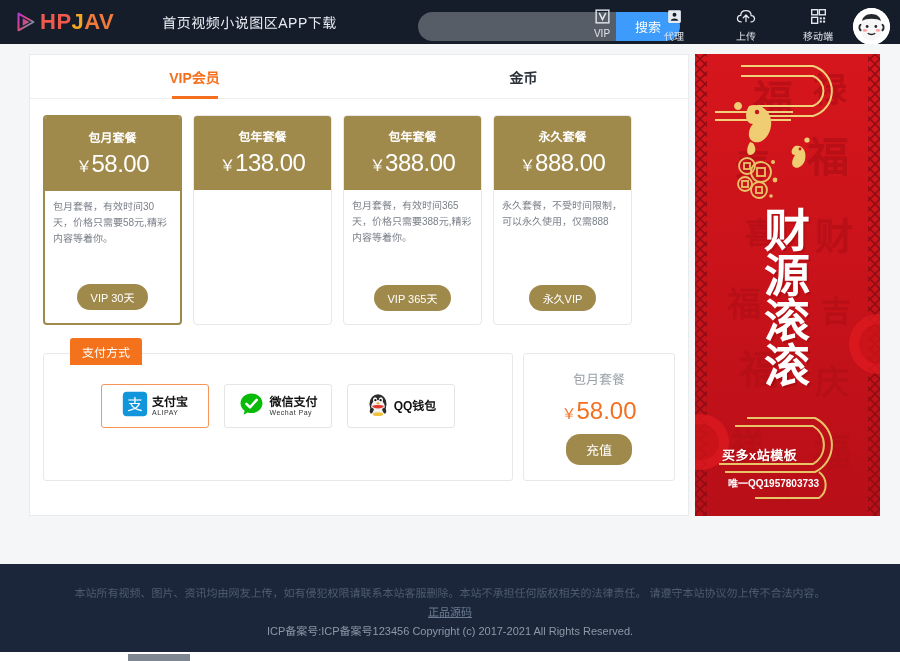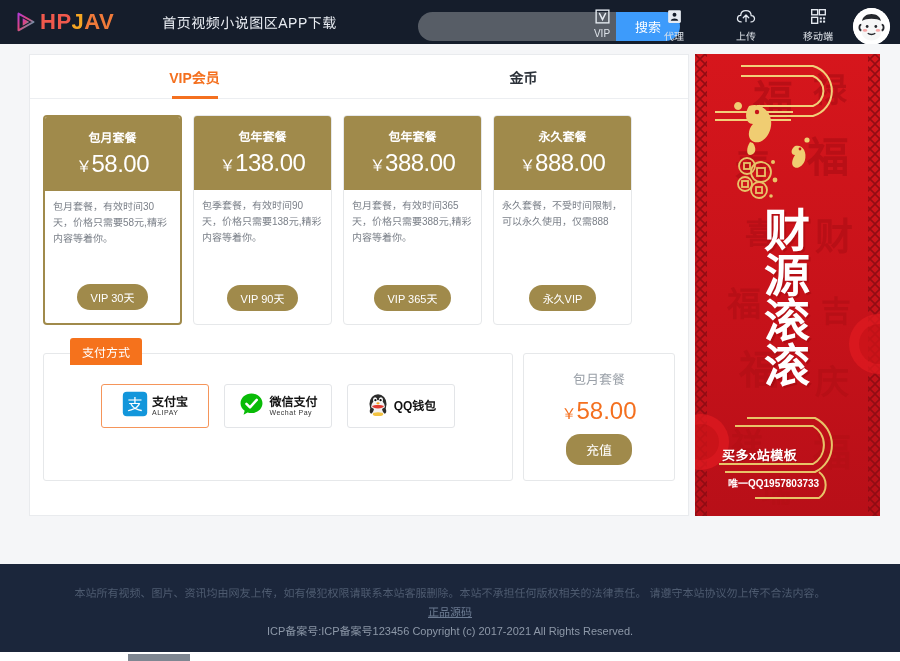--- a/index.html
+++ b/index.html
@@ -356,24 +356,20 @@
           </div>
         </div>
 
         <div class="plan">
           <div class="plan-head">
             <div class="plan-title">包年套餐</div>
             <div class="plan-price">
               <span class="cur">￥</span><span>138.00</span>
             </div>
           </div>
-          <div class="plan-body">
-            <div class="plan-desc">包季套餐，有效时间90天，价格只需要138元,精彩内容等着你。</div>
-            <button class="plan-btn">VIP 90天</button>
-          </div>
         </div>
 
         <div class="plan">
           <div class="plan-head">
             <div class="plan-title">包年套餐</div>
             <div class="plan-price">
               <span class="cur">￥</span><span>388.00</span>
             </div>
           </div>
           <div class="plan-body">

